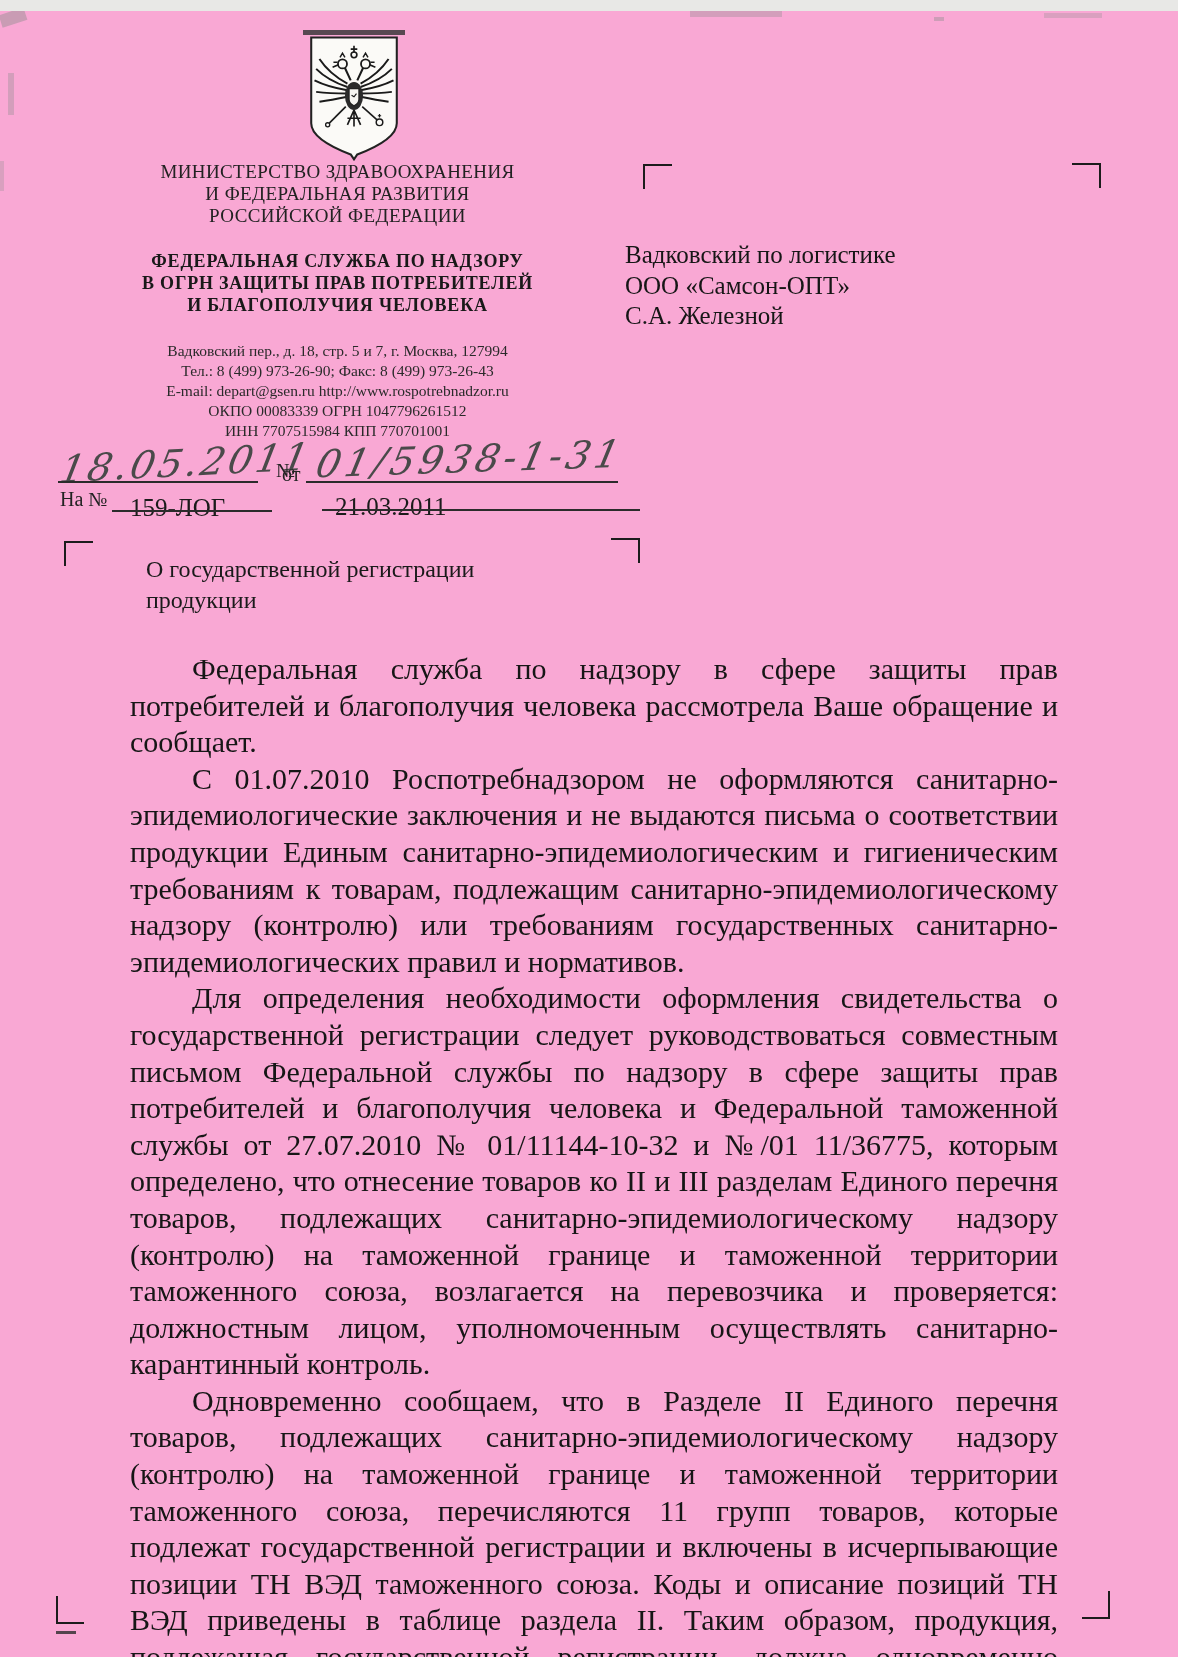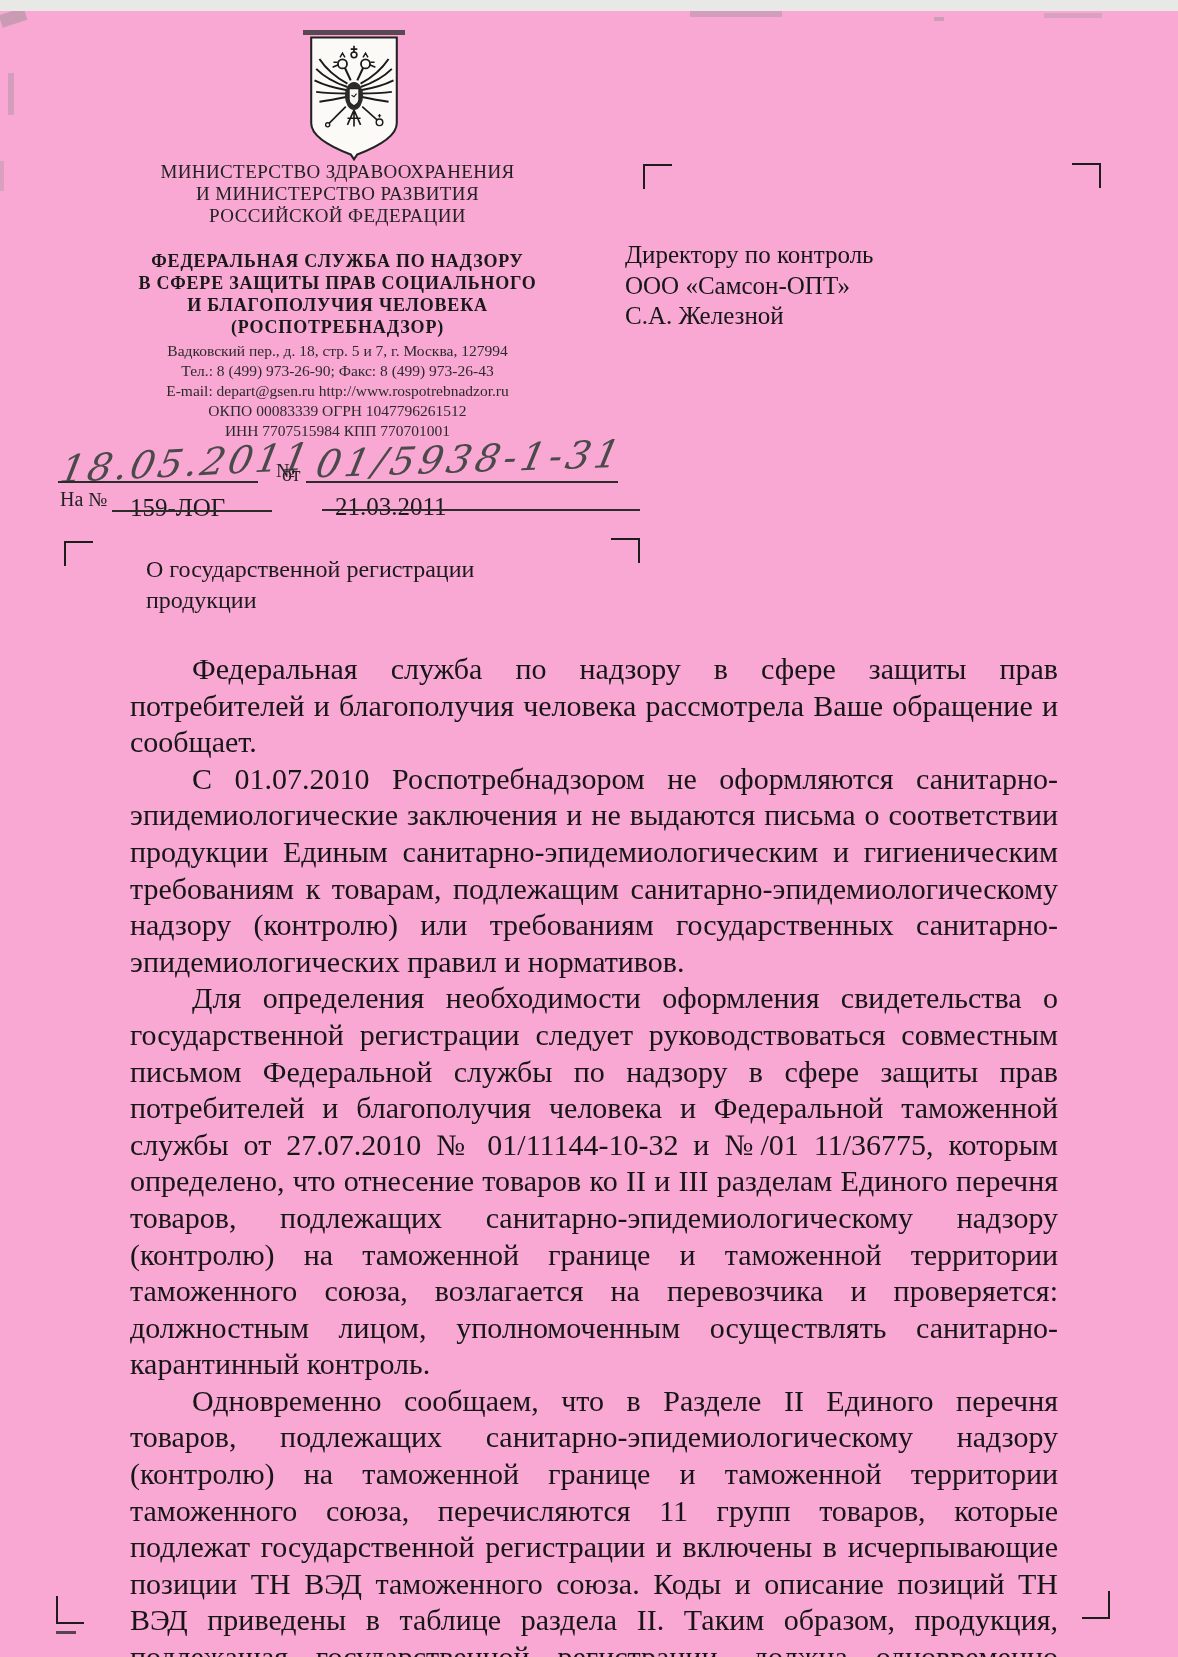--- a/index.html
+++ b/index.html
@@ -107,44 +107,43 @@
       <path d="M48 92 L28 112" stroke="#1a1a1a" stroke-width="2"></path>
       <circle cx="26" cy="114" r="2.5" stroke="#1a1a1a" stroke-width="1.6"></circle>
       <path d="M68 92 L86 108" stroke="#1a1a1a" stroke-width="2"></path>
       <circle cx="89" cy="111" r="4" stroke="#1a1a1a" stroke-width="1.8"></circle>
       <path d="M89 105 v-4 M87 103 h4" stroke="#1a1a1a" stroke-width="1.5"></path>
     </svg>
   </div>
 
   <div class="ministry">
     <div>МИНИСТЕРСТВО ЗДРАВООХРАНЕНИЯ</div>
-    <div>И МИНИСТЕРСТВО РАЗВИТИЯ</div>
+    <div>И ФЕДЕРАЛЬНАЯ РАЗВИТИЯ</div>
     <div>РОССИЙСКОЙ ФЕДЕРАЦИИ</div>
   </div>
 
   <div class="service">
     <div>ФЕДЕРАЛЬНАЯ СЛУЖБА ПО НАДЗОРУ</div>
-    <div>В СФЕРЕ ЗАЩИТЫ ПРАВ СОЦИАЛЬНОГО</div>
+    <div>В ОГРН ЗАЩИТЫ ПРАВ ПОТРЕБИТЕЛЕЙ</div>
     <div>И БЛАГОПОЛУЧИЯ ЧЕЛОВЕКА</div>
-    <div>(РОСПОТРЕБНАДЗОР)</div>
   </div>
 
   <div class="contacts">
     <div>Вадковский пер., д. 18, стр. 5 и 7,  г. Москва, 127994</div>
     <div>Тел.: 8 (499) 973-26-90; Факс: 8 (499) 973-26-43</div>
     <div>E-mail: depart@gsen.ru  http://www.rospotrebnadzor.ru</div>
     <div>ОКПО 00083339  ОГРН 1047796261512</div>
     <div>ИНН 7707515984  КПП 770701001</div>
   </div>
 
   <div class="mark tl" style="left:643px;top:153px;"></div>
   <div class="mark tr" style="left:1072px;top:152px;"></div>
 
   <div class="recipient">
-    <div>Директору по контроль</div>
+    <div>Вадковский по логистике</div>
     <div>ООО «Самсон-ОПТ»</div>
     <div>С.А. Железной</div>
   </div>
 
   <span class="hand hand-date">18.05.2011</span>
   <span class="lbl" style="left:276px;top:448px;">№</span>
   <span class="hand hand-num">01/5938-1-31</span>
   <div class="rule" style="left:58px;top:470px;width:200px;"></div>
   <div class="rule" style="left:306px;top:470px;width:312px;"></div>
 

